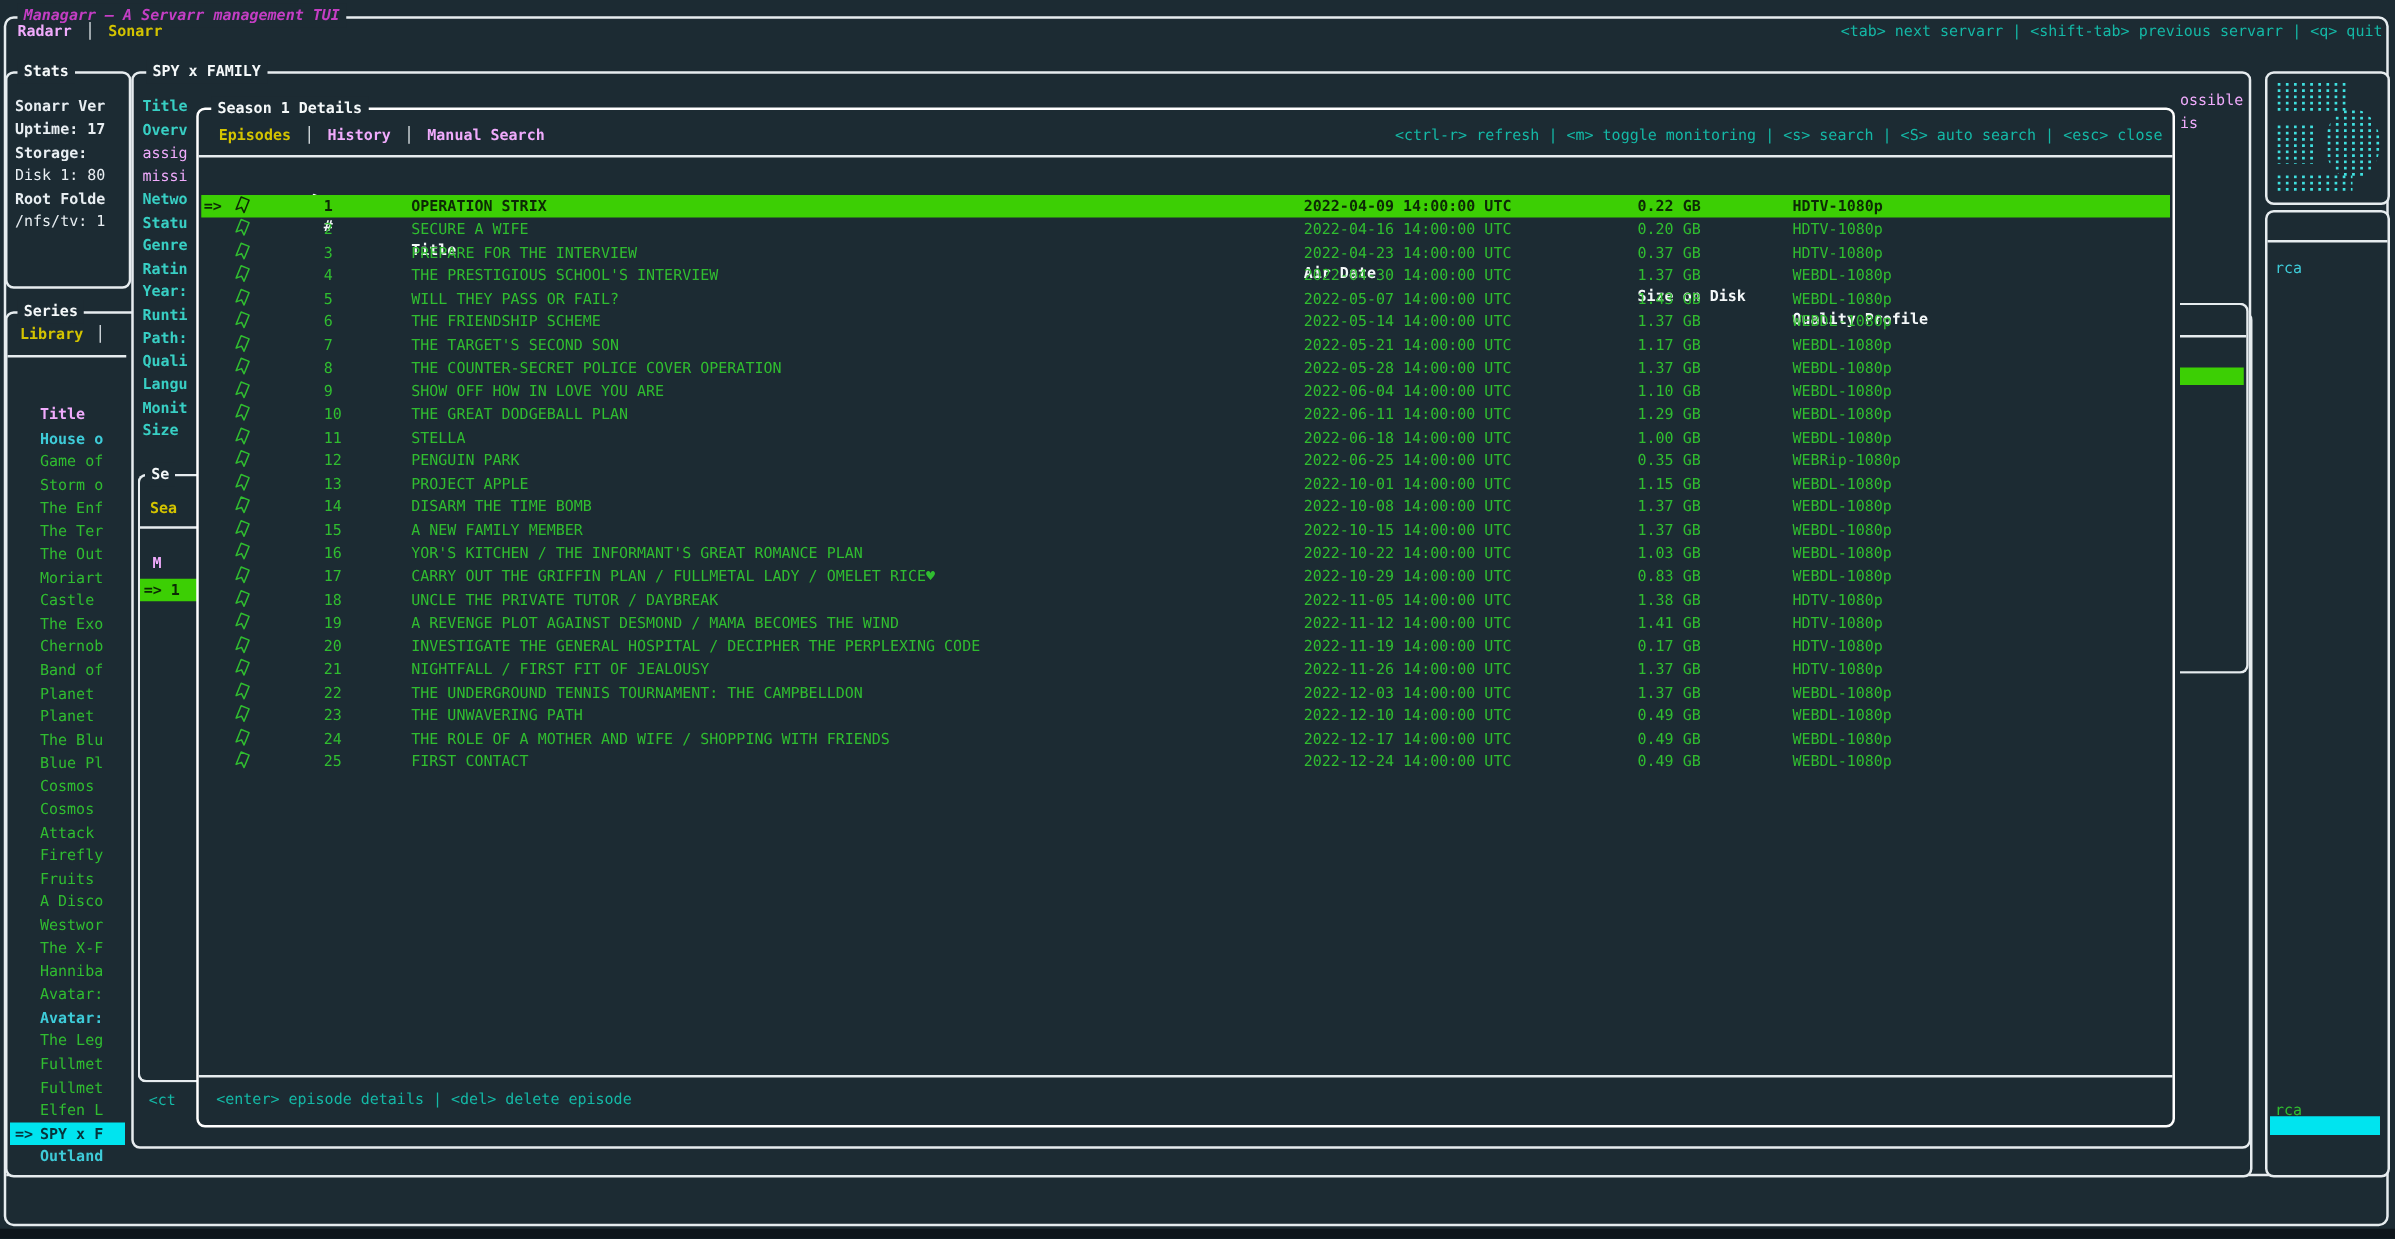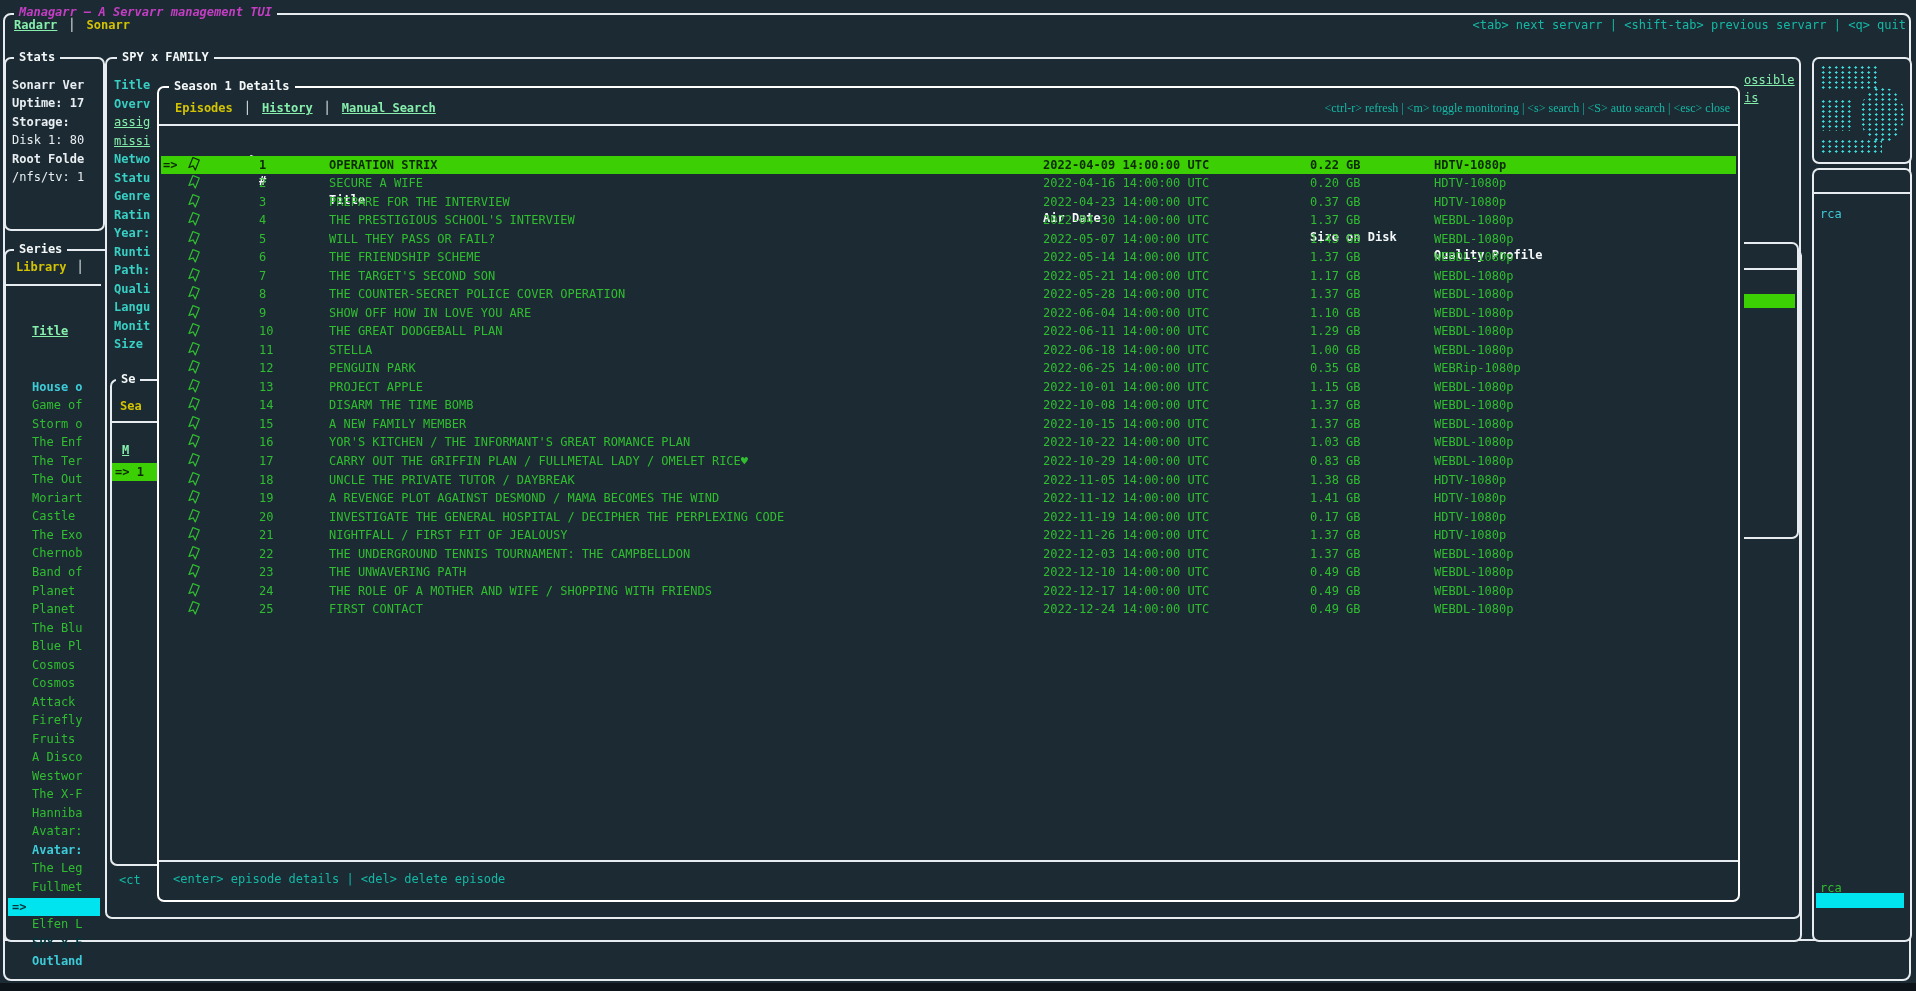--- a/index.html
+++ b/index.html
@@ -9,27 +9,27 @@
   .b{font-weight:bold;}
   .panel{position:absolute;background:#1c2b33;border:2px solid #e6ecef;border-radius:7px;}
   .ptitle{position:absolute;top:-11px;background:#1c2b33;padding:0 5px;font-weight:bold;color:#f4f8f9;height:19px;line-height:19px;white-space:pre;}
   .sep{position:absolute;left:0;right:0;border-top:2px solid #e6ecef;}
   .magenta{color:#c43ec4;font-style:italic;font-weight:bold;}
   .yellow{color:#d3c300;font-weight:bold;}
   .blue{color:#14b8a6;}
   .teal{color:#38cfc4;font-weight:bold;}
   .cyan{color:#3ecbd8;font-weight:bold;}
   .green{color:#30bd30;}
-  .white{color:#86efac;text-decoration:underline;}
+  .white{color:#f0abfc;}
   .divider{color:#e6ecef;}
   
   .st-row{position:absolute;left:6px;width:87px;overflow:hidden;}
   
   .s-item{position:absolute;left:2px;width:1784px;height:18.5px;line-height:18.5px;white-space:pre;}
-  .s-item .lbl{position:absolute;left:24px;margin-top:36px;}
+  .s-item .lbl{position:absolute;left:24px;}
   .s-item.selrow{width:92px;background:#00e4ef;color:#07343c;font-weight:bold;}
   .s-item.selrow .pfx{position:absolute;left:4px;}
   
   .fld{position:absolute;left:7px;width:46px;overflow:hidden;white-space:pre;height:19px;line-height:19px;}
   
   .ep-row{position:absolute;left:2px;width:1575px;height:18.5px;line-height:18.5px;color:#30bd30;white-space:pre;}
   .ep-row.sel{background:#3ccf04;color:#0c2a05;font-weight:bold;}
   .ep-row span{position:absolute;height:18.5px;line-height:18.5px;}
   .c-pfx{left:2px;}
   .c-ico{left:27px;top:1px;}
@@ -175,21 +175,21 @@
 
   <div class="panel" style="left:157px;top:86px;width:1579px;height:812px;border-color:#ffffff;">
     <span class="ptitle" style="left:10px;">Season 1 Details</span>
     <div class="t" style="left:16px;top:11px;display:flex;gap:11px;">
       <span class="yellow">Episodes</span>
       <span class="divider">│</span>
       <span class="b white">History</span>
       <span class="divider">│</span>
       <span class="b white">Manual Search</span>
     </div>
-    <div class="t blue" style="right:8px;top:11px;text-align:center;font-family:Liberation Serif, serif;">&lt;ctrl-r&gt; refresh | &lt;m&gt; toggle monitoring | &lt;s&gt; search | &lt;S&gt; auto search | &lt;esc&gt; close</div>
+    <div class="t blue" style="right:8px;top:11px;text-align:center;">&lt;ctrl-r&gt; refresh | &lt;m&gt; toggle monitoring | &lt;s&gt; search | &lt;S&gt; auto search | &lt;esc&gt; close</div>
     <div class="sep" style="top:36px;"></div>
 
     <div class="ep-row hdr" style="top:47px;">
       <span class="c-ico icon-wrap">
         <svg viewBox="0 0 14 16" width="12" height="14" style="transform:rotate(22deg)">
             <path d="M3 1.5h8v12.5l-4-3.6-4 3.6z" fill="none" stroke="#f4f8f9" stroke-width="1.4" stroke-linejoin="round"></path>
           </svg>
       </span>
       <span class="c-num">#</span>
       <span class="c-title">Title</span>

